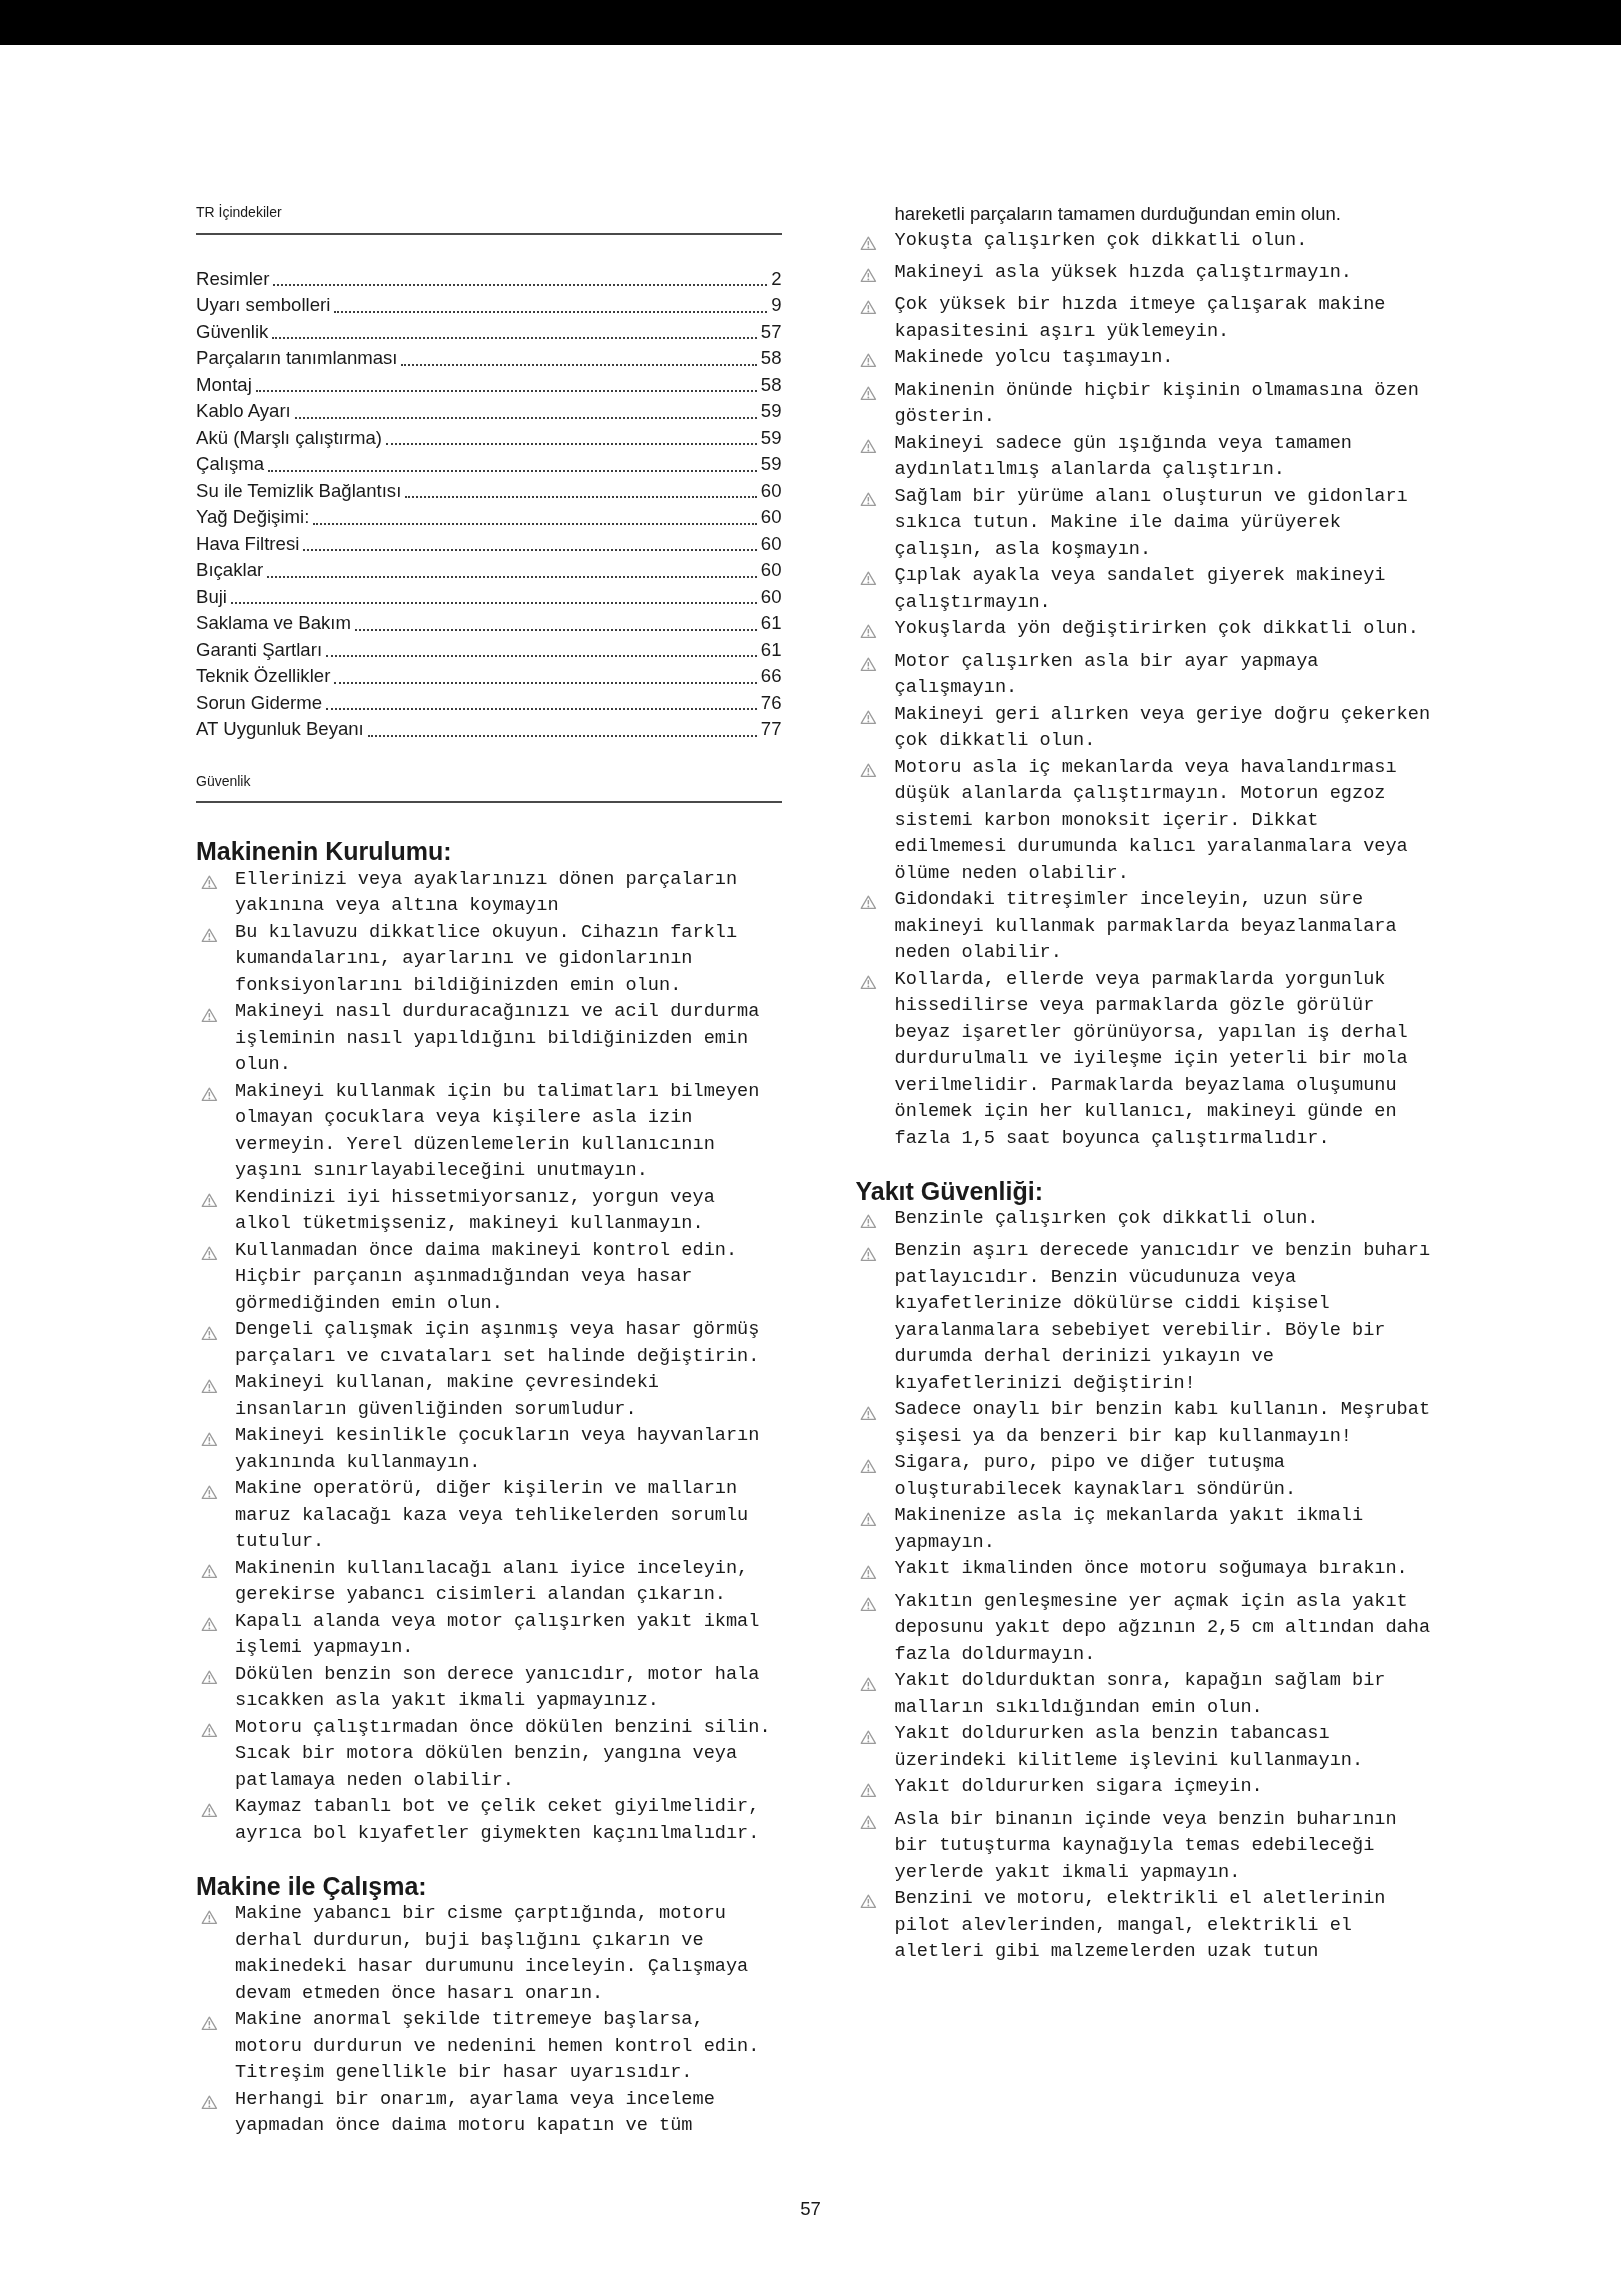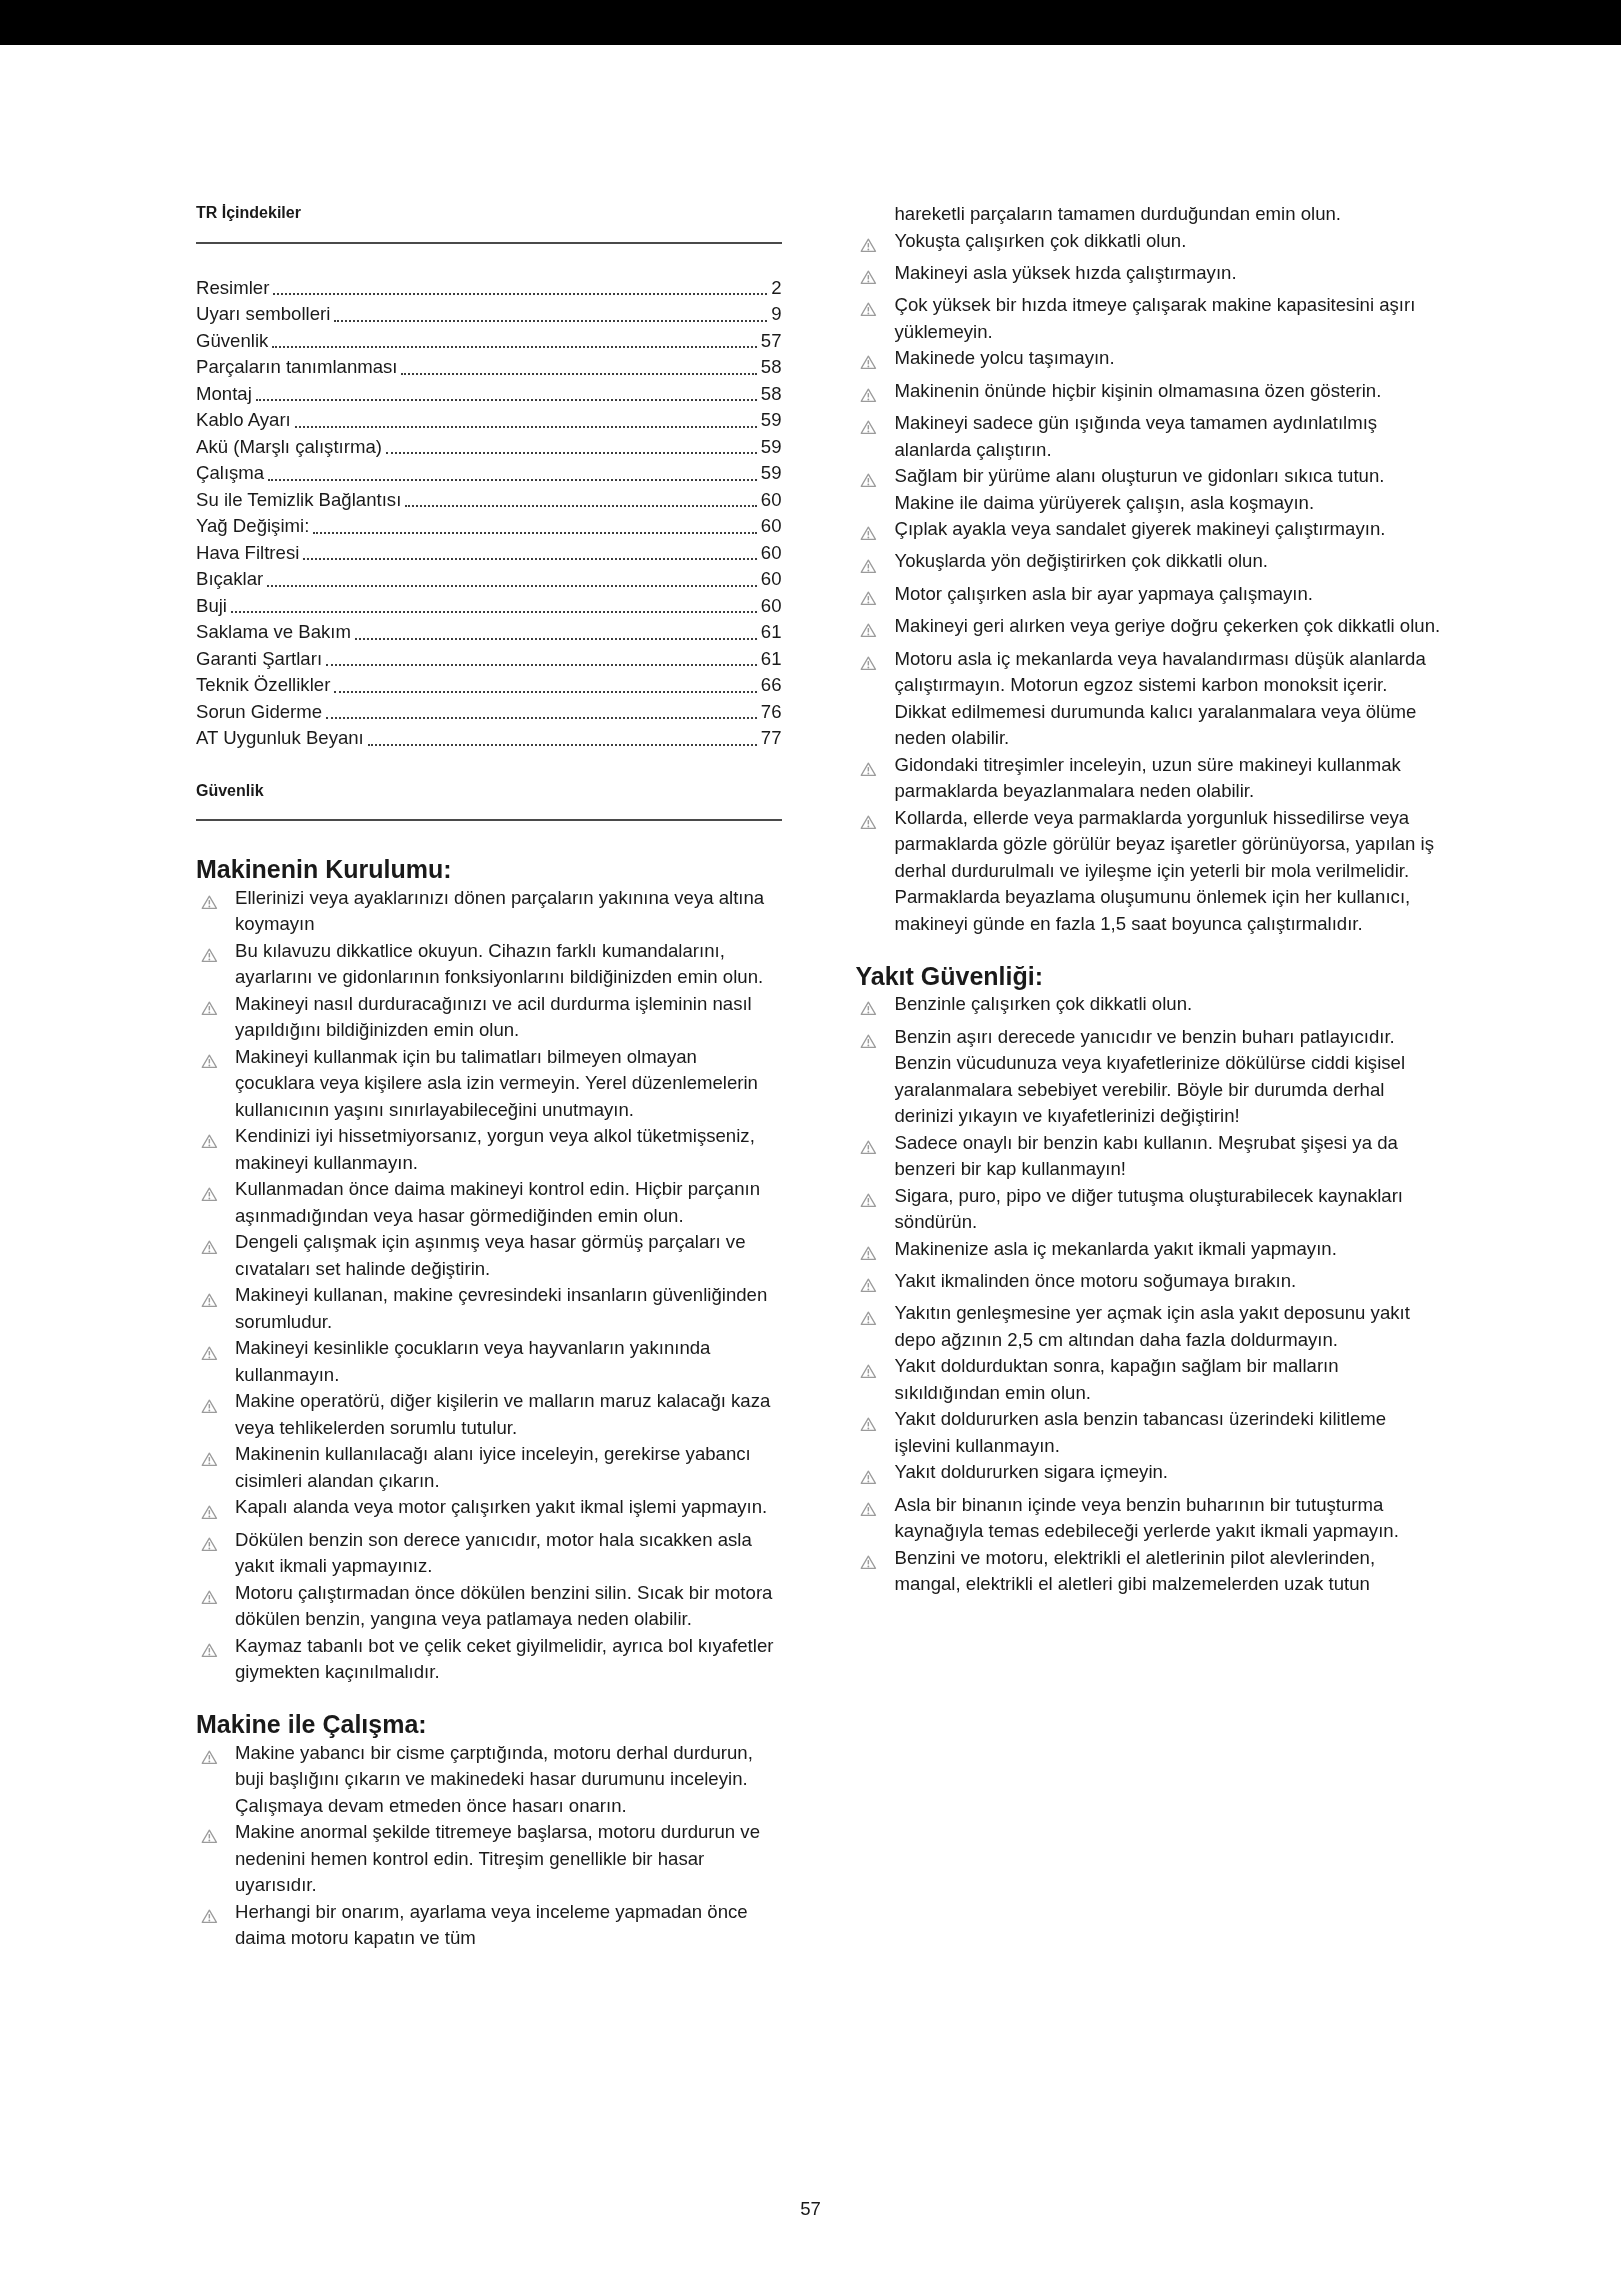--- a/index.html
+++ b/index.html
@@ -23,45 +23,45 @@
   .content {
     position: absolute;
     top: 201px;
     left: 196px;
     right: 180px;
     display: flex;
     gap: 74px;
   }
   .col { flex: 1 1 0; min-width: 0; }
   .rule-header {
-    font-weight: bold;
-    font-size: 16px;
+    font-weight: normal;
+    font-size: 14px;
     line-height: 23.5px;
     border-bottom: 2px solid var(--rule-color, #4a4a4a);
-    padding-bottom: 17px;
+    padding-bottom: 8px;
   }
   .toc-header { margin-bottom: 31px; }
   .toc { list-style: none; margin-top: 24px; }
   .toc-entry { display: flex; align-items: flex-end; }
   .toc-label { white-space: nowrap; }
   .toc-dots {
     flex: 1;
     min-width: 19.6px;
     border-bottom: 2.5px dotted #3c3c3c;
     margin: 0 3.9px 5.9px 3.9px;
   }
   .toc-page { white-space: nowrap; }
   .safety-header { margin-top: 27.4px; margin-bottom: 35px; }
   .group-heading {
     font-weight: bold;
     font-size: 25px;
     margin: 25.5px 0 2px 0;
   }
   .group:first-child .group-heading { margin-top: 0; }
-  .warn-list { list-style: none; }
+  .warn-list { list-style: none; font-family: Liberation Mono, monospace; }
   .warn-item { display: flex; }
   .warn-icon {
     flex: 0 0 39px;
     padding-left: 4.9px;
     padding-top: 5.9px;
   }
   .warn-text { flex: 1; }
   .continuation { padding-left: 39px; }
   .page-number {
     position: absolute;

